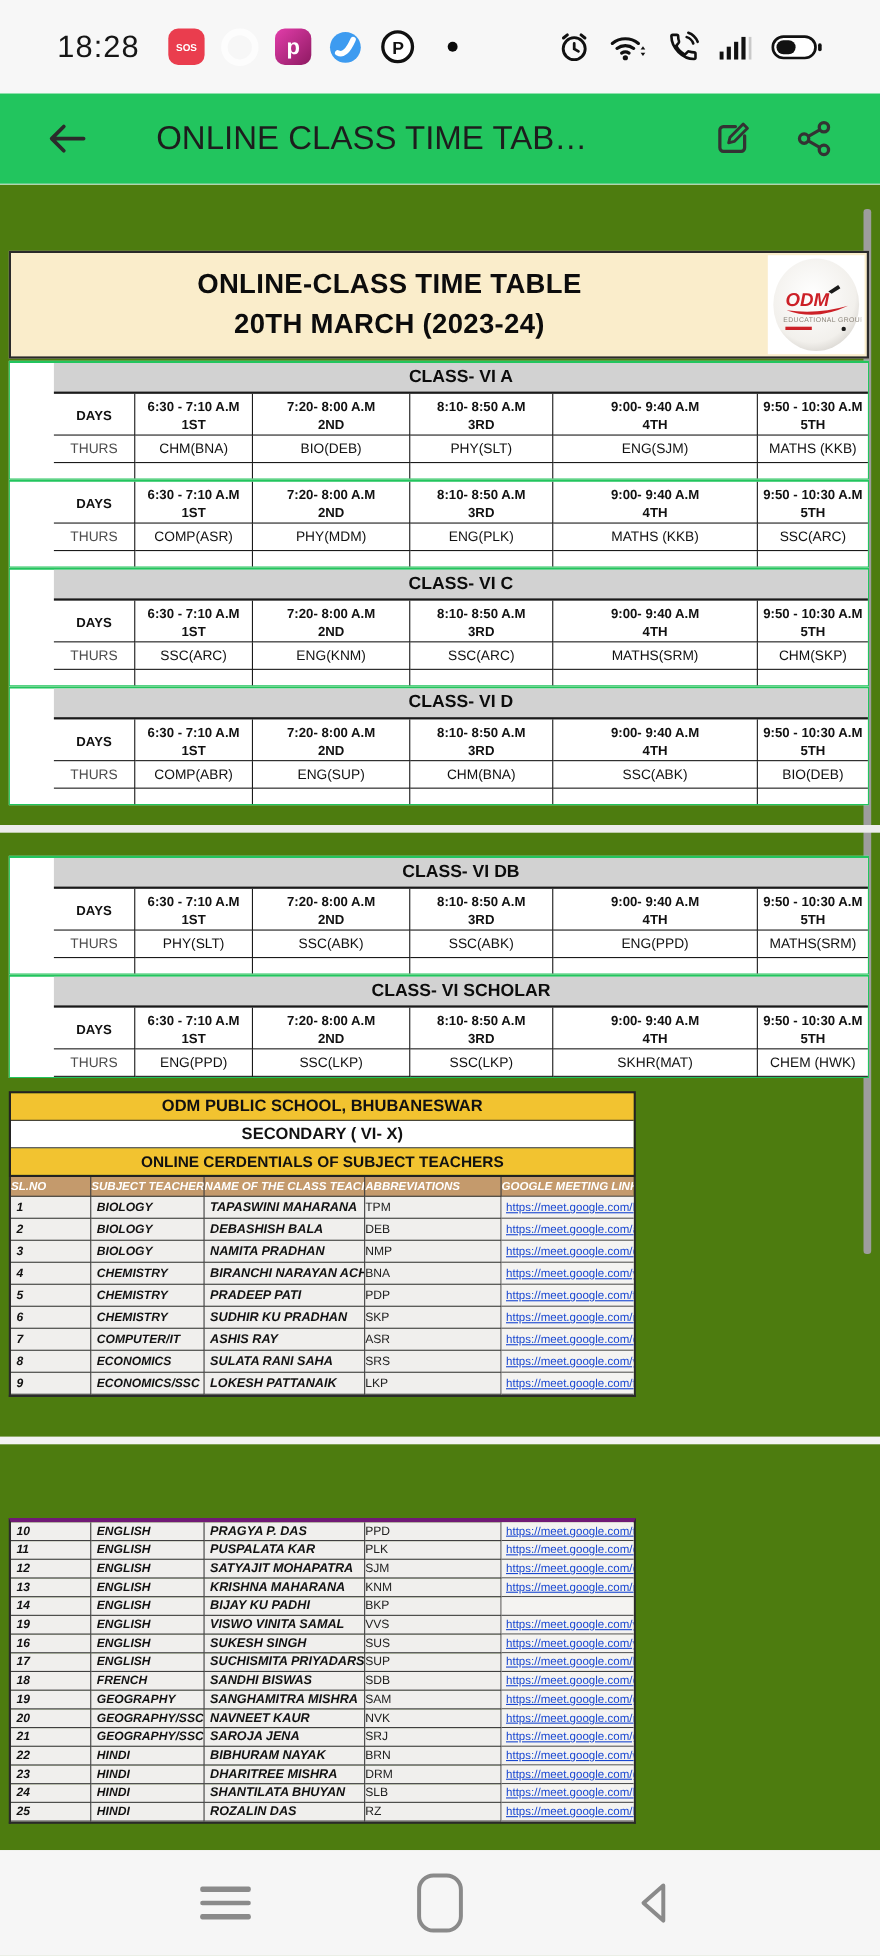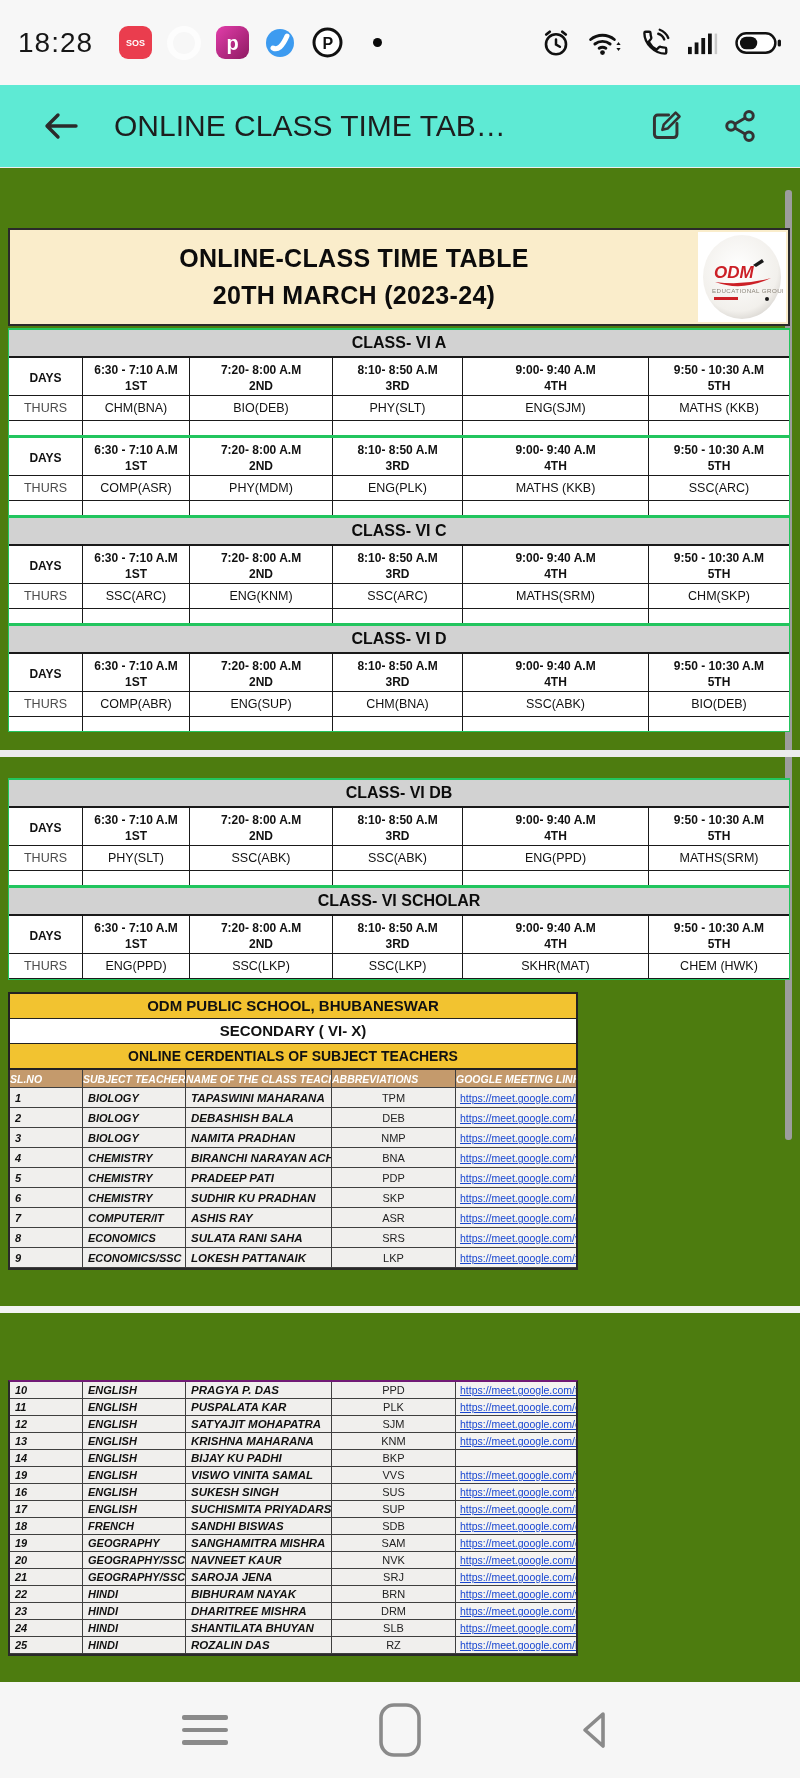--- a/index.html
+++ b/index.html
@@ -2,46 +2,46 @@
 <html><head>
 <meta charset="utf-8">
 <style>
   html,body{margin:0;padding:0;}
   body{
     width:800px;height:1778px;overflow:hidden;background:#fff;position:relative;
     font-family:"Liberation Sans","DejaVu Sans",sans-serif;color:#111;
   }
   
   .status-bar{position:absolute;top:0;left:0;width:800px;height:85px;background:#f7f7f7;
-    display:flex;align-items:center;padding:0 18px;box-sizing:border-box;}
+    display:flex;align-items:center;padding:0 52px;box-sizing:border-box;}
   .sb-time{font-size:28px;font-weight:500;color:#161616;margin-right:26px;letter-spacing:1px;}
   .sb-left{display:flex;align-items:center;gap:15px;}
   .badge{width:33px;height:33px;border-radius:9px;display:flex;align-items:center;justify-content:center;}
   .sos{background:#ea3d4e;color:#fff;font-size:9px;font-weight:700;}
   .ring{width:22px;height:22px;border-radius:50%;border:6px solid #fdfdfd;background:transparent;}
   .pbadge{background:linear-gradient(135deg,#e23daa,#8e1a62);color:#fff;font-size:20px;font-weight:700;line-height:1;}
   .dot{width:9px;height:9px;border-radius:50%;background:#0a0a0a;margin-left:14px;}
   .sb-right{margin-left:auto;display:flex;align-items:center;gap:17px;}
   
-  .app-bar{position:absolute;top:85px;left:0;width:800px;height:83px;background:#5eead4;
-    display:flex;align-items:center;padding:0 42px;box-sizing:border-box;border-bottom:1px solid #eee;}
+  .app-bar{position:absolute;top:85px;left:0;width:800px;height:83px;background:#22c55e;
+    display:flex;align-items:center;padding:0 42px;box-sizing:border-box;border-bottom:1px solid #eee;gap:28px;}
   .ab-title{font-size:30px;color:#1d1d1d;margin-left:34px;flex:1;white-space:nowrap;overflow:hidden;}
   .ab-actions{display:flex;align-items:center;gap:38px;}
   
   .doc{position:absolute;top:168px;left:0;width:800px;height:1514px;background:#4d7c0f;overflow:hidden;}
   .doc-scrollbar{position:absolute;left:785px;top:22px;width:7px;height:950px;background:#9d9d9d;border-radius:3px;}
   .page-break{position:relative;left:-8px;width:800px;height:7px;background:#ececec;}
   .doc-flow{position:absolute;left:8px;top:60px;width:782px;}
   
   .page-title-block{position:relative;height:98px;background:#faedcb;border:2px solid #2a2a2a;
     box-sizing:border-box;text-align:center;padding-top:10px;margin-bottom:2px;}
   .pt-line{font-size:25px;font-weight:700;line-height:37px;color:#0c0c0c;letter-spacing:0.3px;padding-right:90px;}
   .logo-box{position:absolute;top:2px;right:2px;bottom:2px;width:88px;background:#fff;display:flex;align-items:center;justify-content:center;}
   
-  .class-table{border:1px solid #22c55e;border-top-width:2px;box-sizing:border-box;background:#fff;}
+  .class-table{border:1px solid #22c55e;border-top-width:2px;box-sizing:border-box;background:#fff;padding-left:40px;}
   .ct-bar{height:26px;line-height:26px;background:#d2d2d2;text-align:center;
     font-size:16px;font-weight:700;border-bottom:2px solid #1a1a1a;color:#0c0c0c;}
   .ct-row{display:grid;grid-template-columns:74px 107px 143px 130px 186px auto;}
   .ct-row .c{border-right:1px solid #1a1a1a;border-bottom:1px solid #1a1a1a;text-align:center;overflow:hidden;}
   .ct-row .c:last-child{border-right:none;}
   .ct-row.head .c{height:38px;font-size:12px;font-weight:700;line-height:16px;padding-top:4px;box-sizing:border-box;}
   .ct-row.day .c{height:24px;line-height:24px;font-size:12.5px;font-weight:400;}
   .ct-row.day .cday{color:#4c4c4c;}
   .ct-row.empty .c{height:14px;border-bottom:none;}
   .gap1{height:46px;position:relative;}
@@ -50,33 +50,33 @@
   .gap3{height:110px;position:relative;}
   .gap3 .page-break{position:absolute;top:36px;background:#f3f3f3;}
   
   .school-block{width:570px;border:2px solid #222;box-sizing:border-box;}
   .sb-row{height:24px;line-height:24px;text-align:center;font-weight:700;border-bottom:1px solid #222;}
   .sb-row.yellow{background:#f2c330;font-size:15px;}
   .sb-row.white{background:#fff;font-size:15px;}
   .sb-row.yellow2{background:#f2c330;font-size:14px;border-bottom:none;}
   
   .teacher-table{width:570px;border:2px solid #2a2a2a;border-top:none;box-sizing:border-box;}
-  .teacher-table.part2{border-top:2px solid #701a75;}
+  .teacher-table.part2{border-top:4px solid #701a75;}
   .tt-row{display:grid;grid-template-columns:73px 103px 146px 124px auto;}
   .tt-row > div{border-right:1px solid #3f3f3f;border-bottom:1px solid #3f3f3f;overflow:hidden;white-space:nowrap;box-sizing:border-box;}
   .tt-row > div:last-child{border-right:none;}
   .tt-head{background:#c49a6c;}
   .tt-head > div{color:#fff;font-size:10.5px;font-weight:700;font-style:italic;height:18px;line-height:18px;text-align:left;}
   .tt-row.data{background:#f0efed;}
   .tt-row.data > div{height:20px;line-height:20px;font-size:11px;}
   .tt-row.data.r2 > div{height:17px;line-height:17px;}
   .tt-row.data .sl{font-weight:700;font-style:italic;padding-left:5px;}
   .tt-row.data .subj{font-weight:700;font-style:italic;padding-left:5px;}
   .tt-row.data .name{font-weight:700;font-style:italic;padding-left:5px;font-size:11.5px;}
-  .tt-row.data .abbr{text-align:center;color:#222;}
+  .tt-row.data .abbr{color:#222;}
   .tt-row.data .link{padding-left:4px;background:#f4f3f1;}
   .tt-row.data .link a{color:#1947d1;text-decoration:underline;font-size:10.5px;}
   
   .nav-bar{position:absolute;top:1682px;left:0;width:800px;height:96px;background:#f6f6f6;
     display:flex;align-items:center;justify-content:center;gap:135px;}
   .nav-btn{width:60px;height:60px;display:flex;align-items:center;justify-content:center;}
   .hamburger{display:flex;flex-direction:column;gap:8px;}
   .hamburger span{display:block;width:46px;height:4.5px;background:#8a8a8a;border-radius:2px;}
   svg{display:block;}
 </style>

